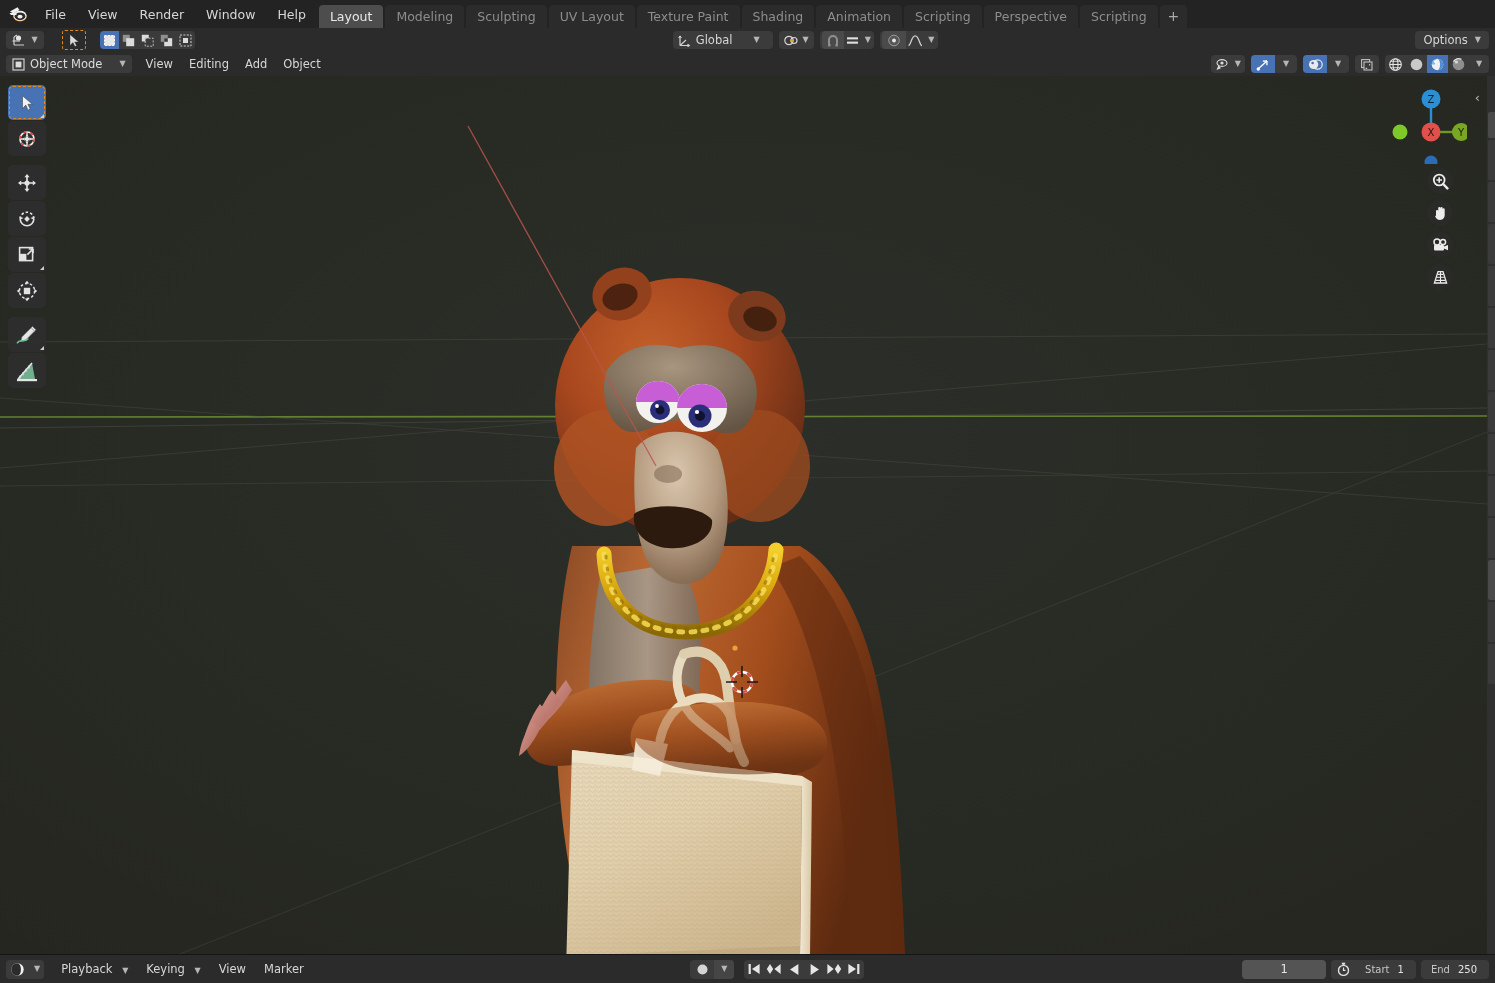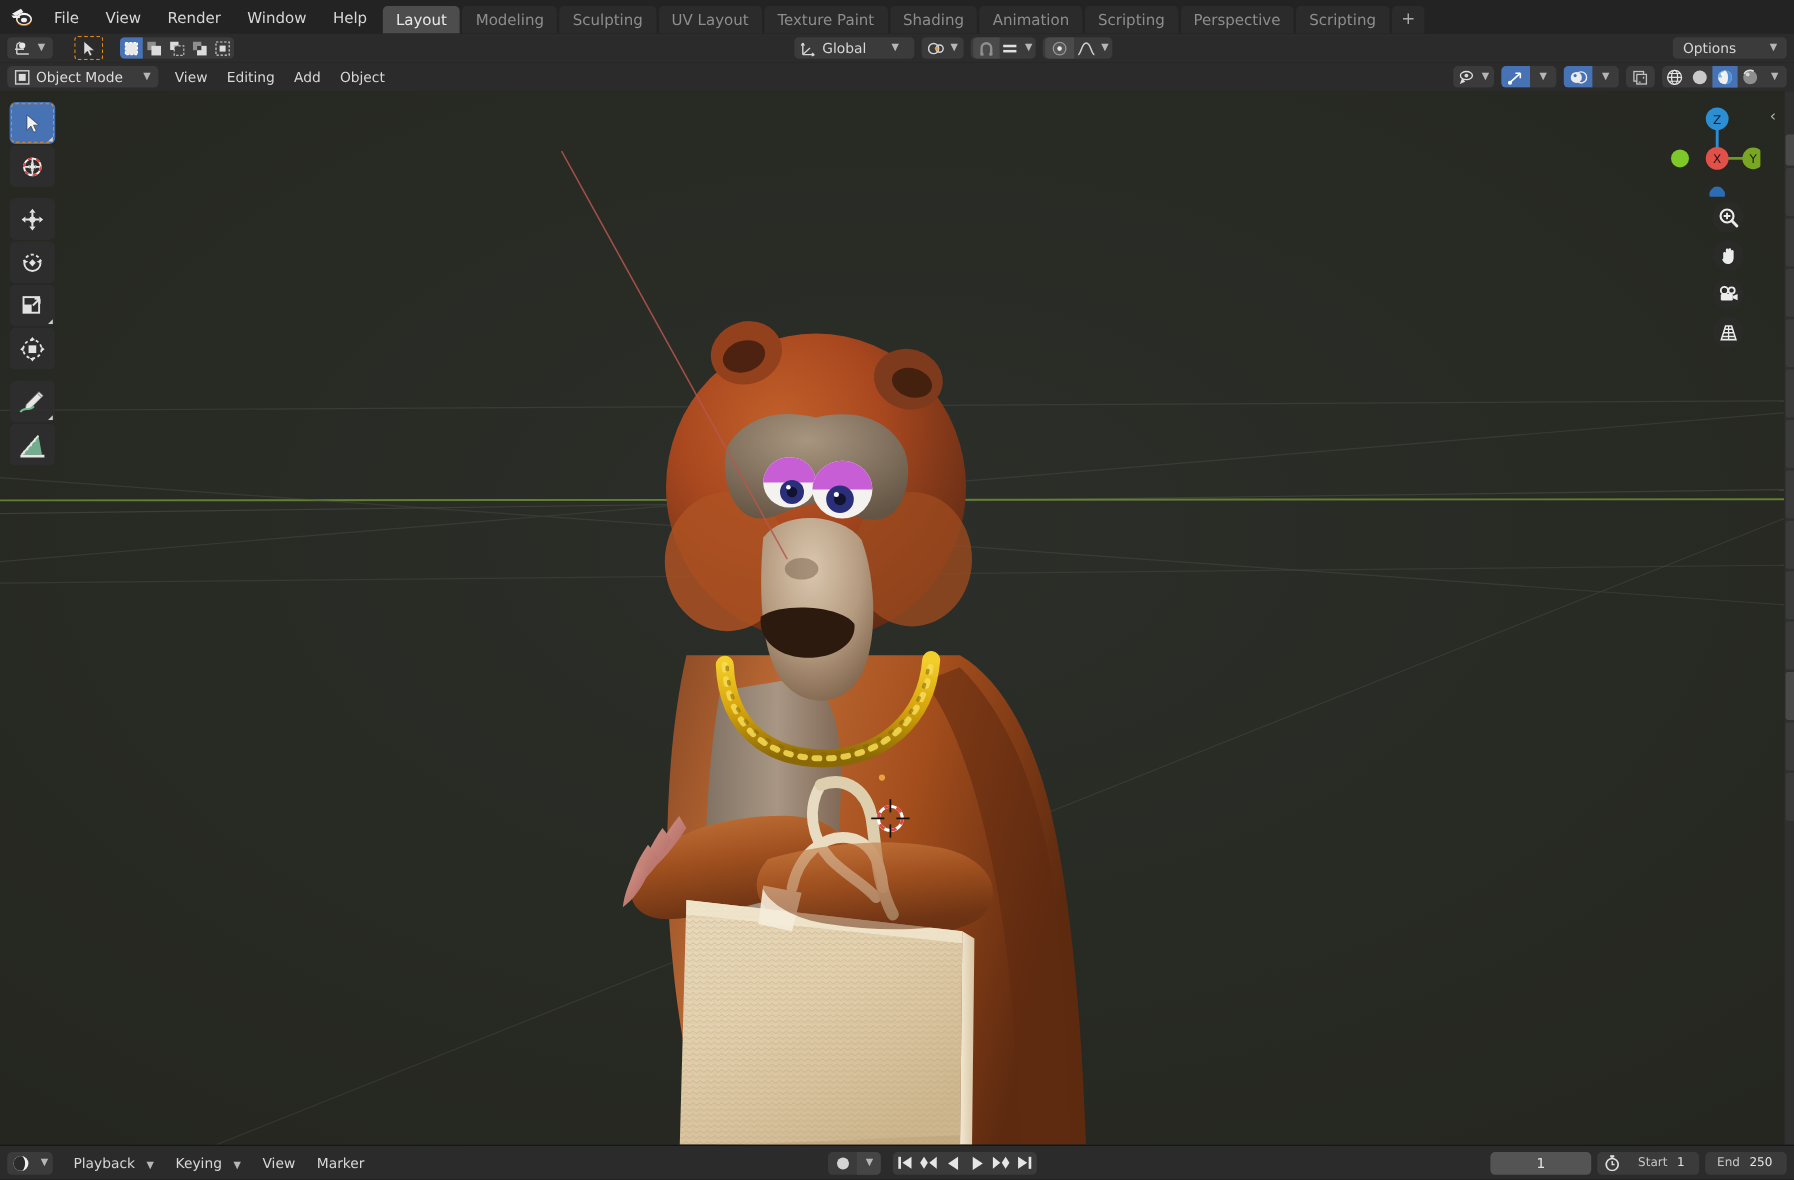--- a/index.html
+++ b/index.html
@@ -53,21 +53,21 @@
   .seg > div { width: 19px; height: 18px; display: flex; align-items: center; justify-content: center; }
   .seg > div.on { background: #4772b3; }
   .chev { font-size: 8px; color: #b6b6b6; margin-left: 4px; line-height: 1; }
   .active-tool-box {
     border: 1px dashed #e2891c; border-radius: 3px; width: 24px; height: 20px;
     display: flex; align-items: center; justify-content: center;
   }
   .spacer { flex: 1; }
   .opt-btn {
     background: #3b3b3b; border-radius: 4px; height: 18px; padding: 0 8px;
-    display: flex; align-items: center; color: #d6d6d6; font-size: 11.5px; gap: 21px;
+    display: flex; align-items: center; color: #d6d6d6; font-size: 11.5px;
   }
 
   
   .vpheader {
     position: absolute; left: 0; top: 52px; width: 1495px; height: 24px;
     background: #2b2b2b; display: flex; align-items: center; padding: 0 6px;
   }
   .mode-btn {
     background: #3b3b3b; border-radius: 4px; height: 18px; padding: 0 6px;
     display: flex; align-items: center; gap: 5px; color: #dcdcdc; font-size: 11.5px;

